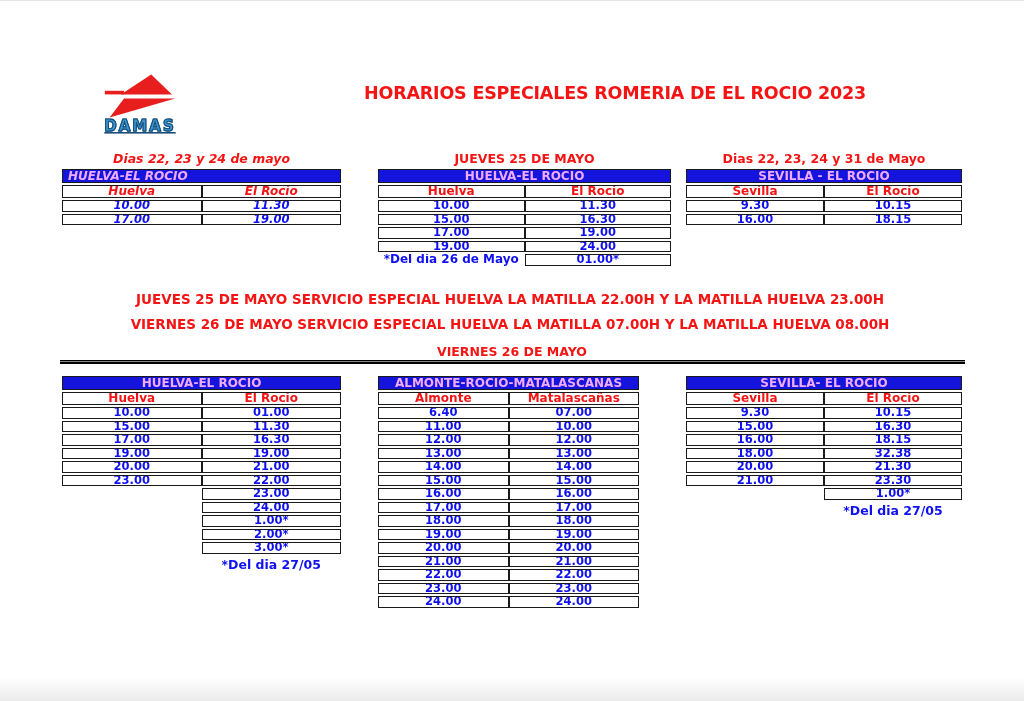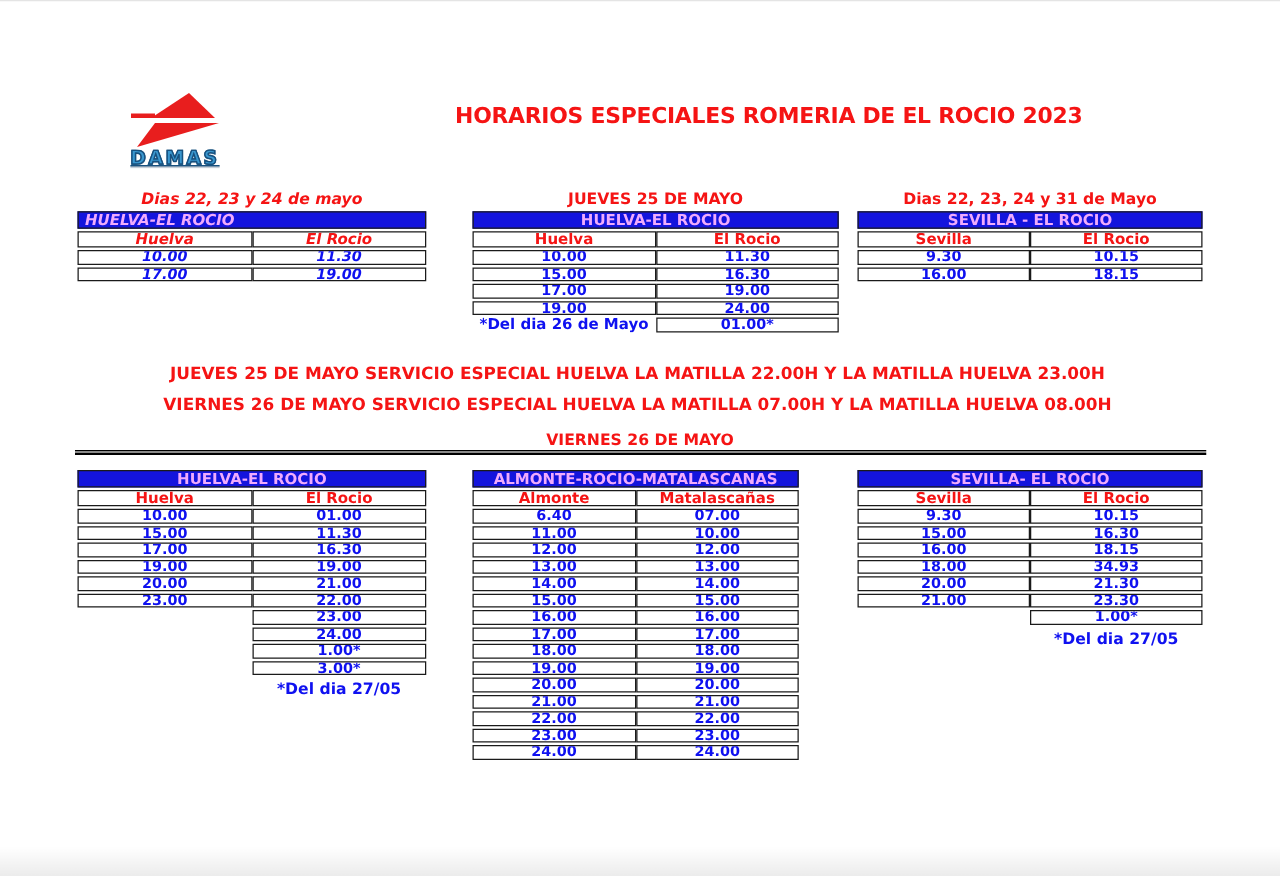--- a/index.html
+++ b/index.html
@@ -205,20 +205,24 @@
           <tr>
             <td class="ghost"></td>
             <td>24.00</td>
           </tr>
           <tr>
             <td class="ghost"></td>
             <td>1.00*</td>
           </tr>
           <tr>
             <td class="ghost"></td>
+            <td>2.00*</td>
+          </tr>
+          <tr>
+            <td class="ghost"></td>
             <td>3.00*</td>
           </tr>
         </tbody>
     </table>
     <div class="tfoot">*Del dia 27/05</div>
   </div>
 
   <div class="tblock b-b2">
     <table class="sched">
       <thead>
@@ -314,21 +318,21 @@
           <tr>
             <td>15.00</td>
             <td>16.30</td>
           </tr>
           <tr>
             <td>16.00</td>
             <td>18.15</td>
           </tr>
           <tr>
             <td>18.00</td>
-            <td>34.93</td>
+            <td>32.38</td>
           </tr>
           <tr>
             <td>20.00</td>
             <td>21.30</td>
           </tr>
           <tr>
             <td>21.00</td>
             <td>23.30</td>
           </tr>
           <tr>

